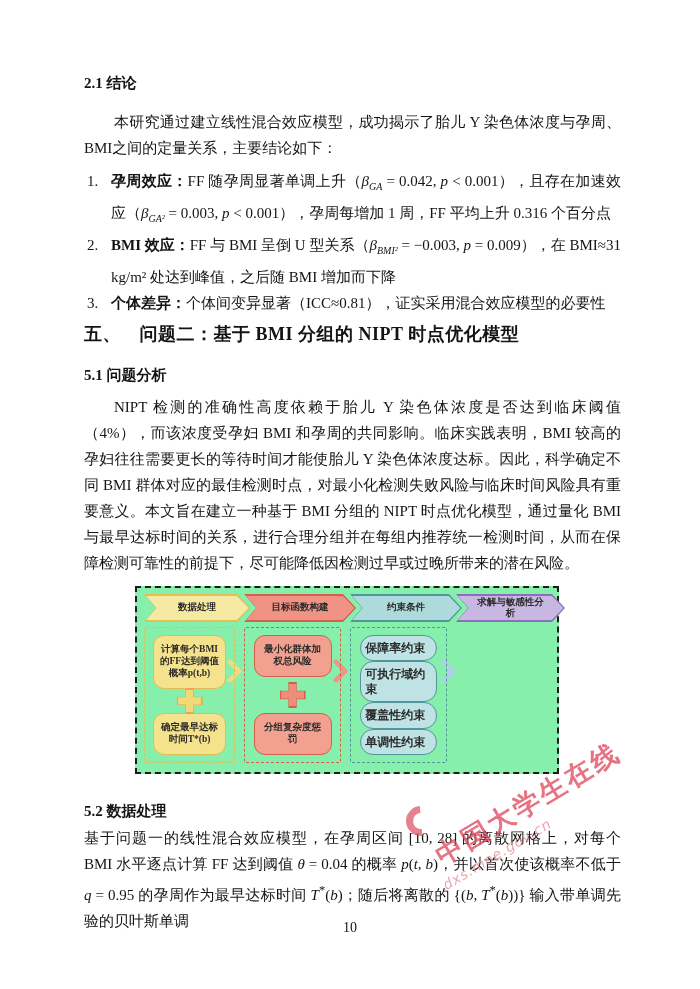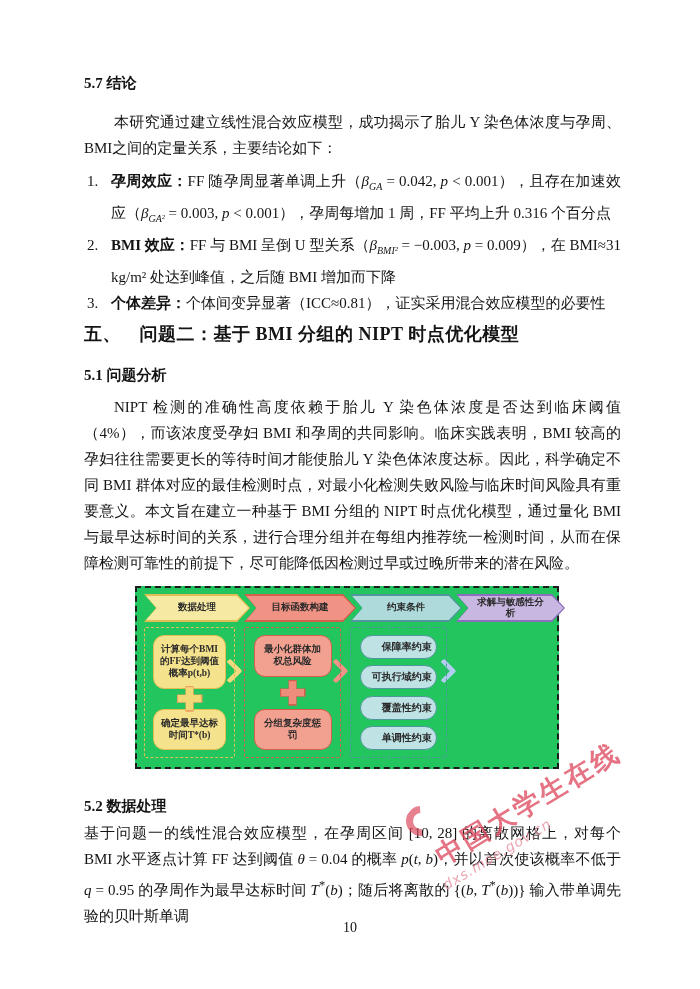--- a/index.html
+++ b/index.html
@@ -26,21 +26,21 @@
   sub { font-size:10px; }
   i sub { font-style:italic; }
   .chapter {
     margin:6px 0 0 0; font-size:18px; font-weight:bold; text-align:left;
     letter-spacing:0.5px;
   }
 
   
   .fig {
     position:relative; margin:10px 0 0 51px; width:424px; box-sizing:border-box;
-    border:2.5px dashed #1c1c1c; padding:6px 7px 9px 7px; background:#22c55e;
+    border:2.5px dashed #1c1c1c; padding:6px 7px 9px 7px; background:#86efac;
   }
   .fig-grid { display:grid; grid-template-columns:0.94fr 1fr 1fr 0.97fr; gap:9px; }
   .col { display:flex; flex-direction:column; position:relative; }
   .col1 { z-index:4; --stroke:#e2bd55; --fill:#f6e9a4; --boxfill:#f5e28c; }
   .col2 { z-index:3; --stroke:#d45f4c; --fill:#f19384; --boxfill:#f2a090; }
   .col3 { z-index:2; --stroke:#4f979a; --fill:#aedadb; --boxfill:#bfe2e4; }
   .col4 { z-index:1; --stroke:#8e6cbe; --fill:#c8b7e0; --boxfill:#cabbdf; }
   .chev {
     position:relative; height:28px; width:calc(100% + 15px);
     clip-path:polygon(0 0, calc(100% - 13px) 0, 100% 50%, calc(100% - 13px) 100%, 0 100%, 12px 50%);
@@ -59,21 +59,21 @@
     padding:7px 5px; min-height:108px; box-sizing:border-box;
     display:flex; flex-direction:column; align-items:center; justify-content:space-between;
   }
   .rbox {
     background:var(--boxfill); border:1.3px solid var(--stroke); border-radius:11px;
     font-size:9.5px; font-weight:bold; text-align:center; line-height:1.25;
     padding:8px 5px; width:92%; box-sizing:border-box; color:#2b2b2b;
   }
   .sbox {
     background:var(--boxfill); border:1.3px solid var(--stroke); border-radius:13px;
-    font-size:10px; font-weight:bold; text-align:right; line-height:1.2;
+    font-size:12px; font-weight:bold; text-align:left; line-height:1.2;
     padding:5px 4px; width:90%; box-sizing:border-box; color:#2b2b2b;
   }
   .plus { position:relative; width:26px; height:26px; margin:-3px 0; flex:none;
     clip-path:polygon(34% 0,66% 0,66% 34%,100% 34%,100% 66%,66% 66%,66% 100%,34% 100%,34% 66%,0 66%,0 34%,34% 34%);
     background:var(--plus-stroke,var(--stroke));
   }
   .plus-in { position:absolute; inset:1.6px;
     clip-path:polygon(34% 0,66% 0,66% 34%,100% 34%,100% 66%,66% 66%,66% 100%,34% 100%,34% 66%,0 66%,0 34%,34% 34%);
     background:var(--plus-fill,var(--fill));
   }
@@ -110,21 +110,21 @@
     border:7px solid rgba(222,76,96,0.7); border-left-color:transparent; border-bottom-color:transparent;
     transform:rotate(-140deg); box-sizing:border-box;
   }
 </style>
 </head>
 <body>
 
 <div class="page">
   <div class="content">
 
-    <p class="h-sub h46">5.7 结论</p>
+    <p class="h-sub h46">2.1 结论</p>
 
     <p class="para indent p1">本研究通过建立线性混合效应模型，成功揭示了胎儿 Y 染色体浓度与孕周、BMI之间的定量关系，主要结论如下：</p>
 
     <ol class="olist">
       <li>
         <span class="num">1.</span><span class="lead">孕周效应：</span><span>FF 随孕周显著单调上升（<i>β<sub>GA</sub></i> = 0.042, <i>p</i> &lt; 0.001），且存在加速效应（<i>β<sub>GA²</sub></i> = 0.003, <i>p</i> &lt; 0.001），孕周每增加 1 周，FF 平均上升 0.316 个百分点</span>
       </li>
       <li>
         <span class="num">2.</span><span class="lead">BMI 效应：</span><span>FF 与 BMI 呈倒 U 型关系（<i>β<sub>BMI²</sub></i> = −0.003, <i>p</i> = 0.009），在 BMI≈31 kg/m² 处达到峰值，之后随 BMI 增加而下降</span>
       </li>

